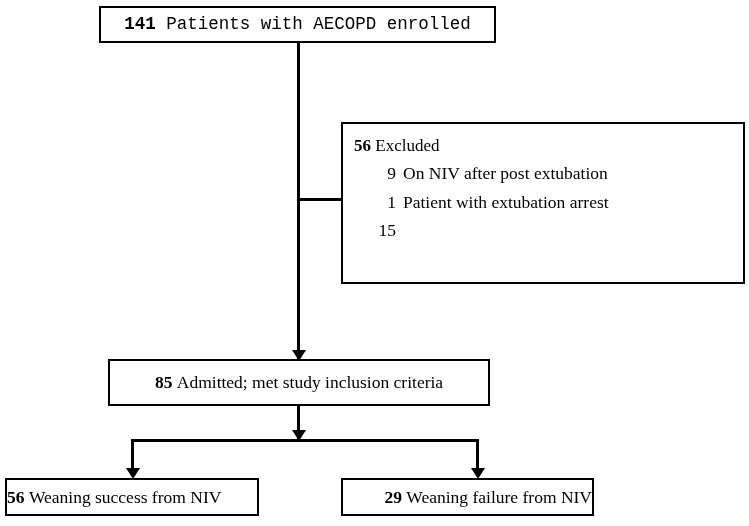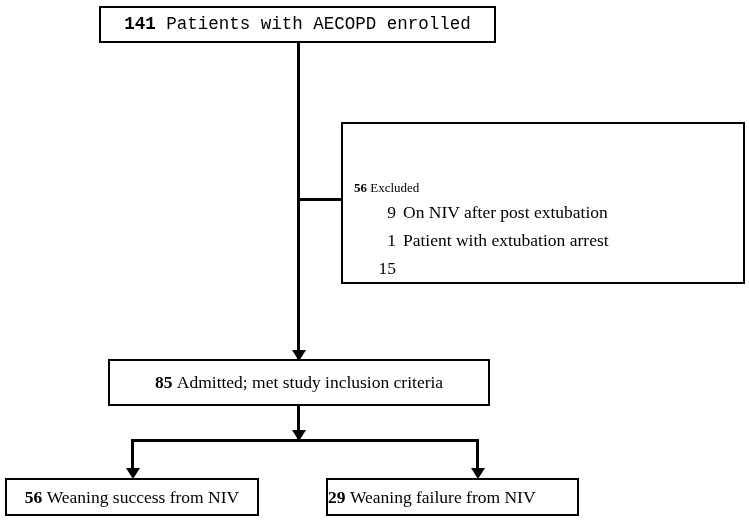--- a/index.html
+++ b/index.html
@@ -55,25 +55,24 @@
     top: 122px;
     width: 404px;
     height: 162px;
     align-items: flex-start;
     padding: 11px 0 0 0;
   }
   #excluded-list {
     width: 100%;
   }
   .excl-head {
-    font-size: 13px;
+    font-size: 17px;
     padding-left: 11px;
     line-height: 1.32;
     white-space: nowrap;
-    margin-top: 44px;
   }
   .excl-row {
     display: flex;
     align-items: baseline;
     font-size: 17.5px;
     line-height: 1.32;
     padding-left: 11px;
     margin-top: 5px;
     white-space: nowrap;
   }
@@ -98,28 +97,27 @@
     height: 47px;
     justify-content: center;
   }
 
   
   #box-success {
     left: 5px;
     top: 478px;
     width: 254px;
     height: 38px;
-    justify-content: center;
   }
   #box-failure {
-    left: 326px;
+    left: 341px;
     top: 478px;
     width: 253px;
     height: 38px;
-    justify-content: flex-start;
+    justify-content: flex-end;
   }
 
   
   .conn {
     position: absolute;
     background: #000000;
   }
   .conn-v { width: 3px; }
   .conn-h { height: 3px; }
 

